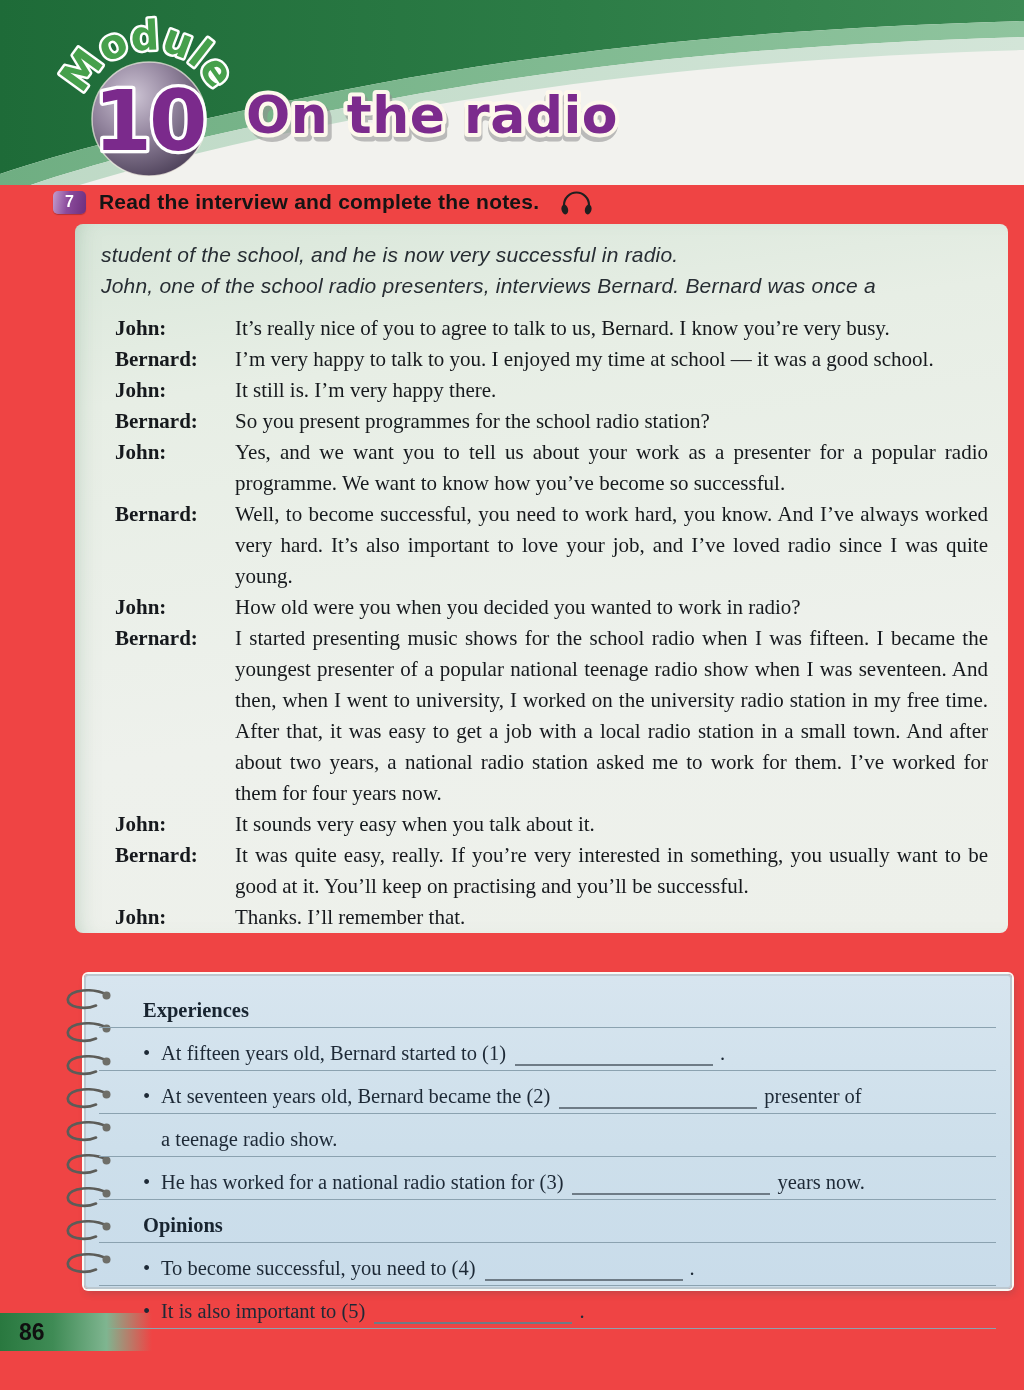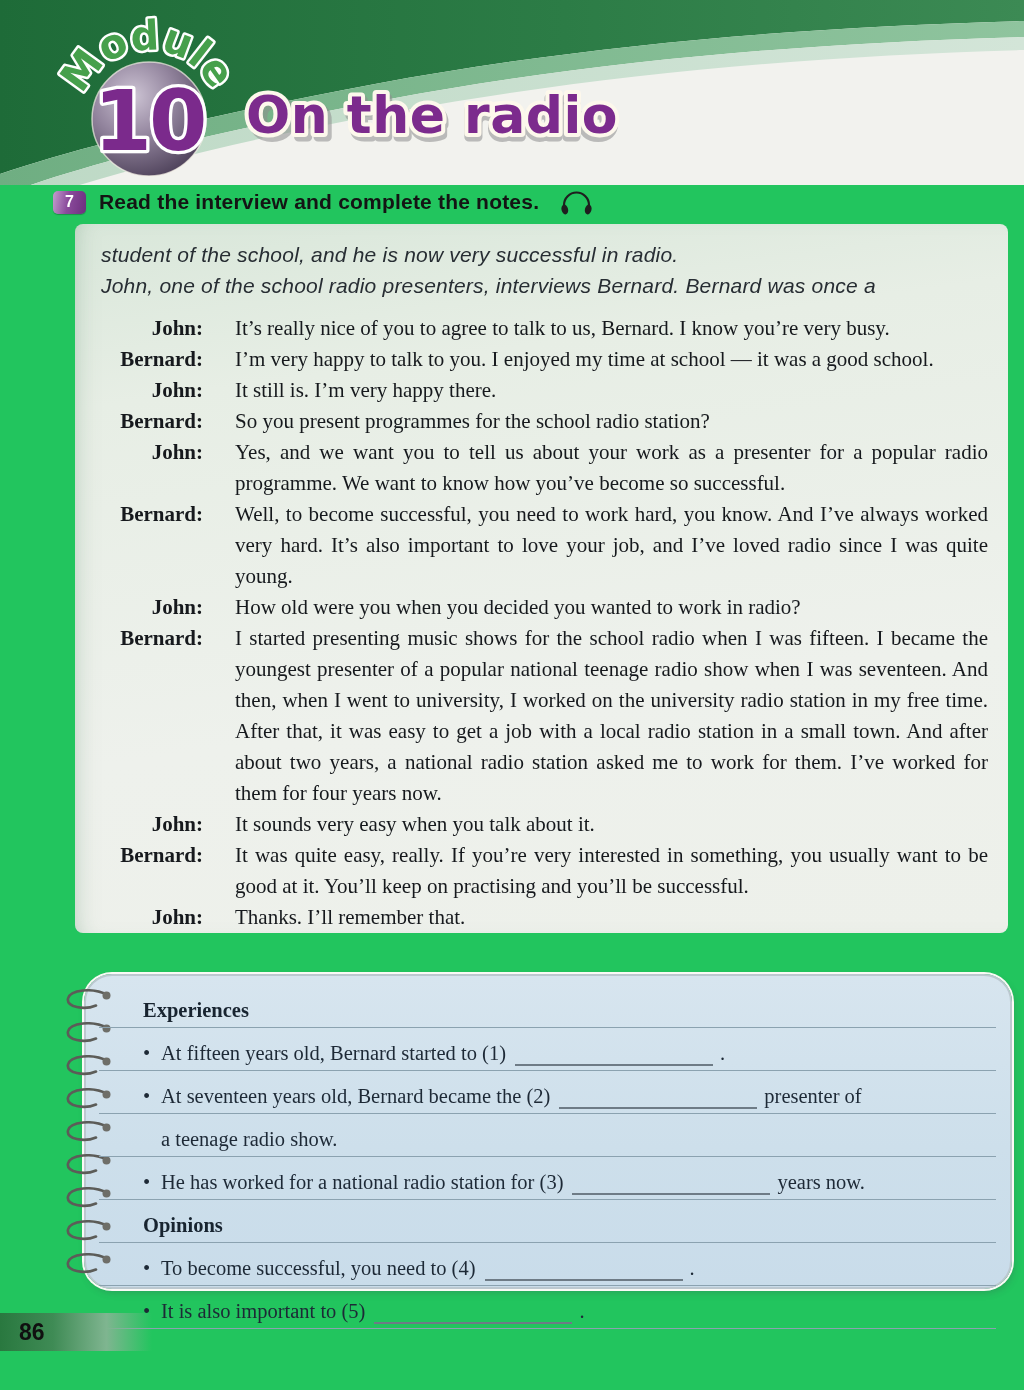--- a/index.html
+++ b/index.html
@@ -1,18 +1,18 @@
 <!DOCTYPE html>
 <html><head>
 <meta charset="utf-8">
 <style>
   html,body{margin:0;padding:0;background:#dedede;}
   .page{
     position:relative; width:1024px; height:1390px; margin:0 auto;
-    background:#22c55e; overflow:hidden;
+    background:#ef4444; overflow:hidden;
     font-family:"Liberation Serif", serif;
   }
   
   .header-art{position:absolute;left:0;top:0;width:1024px;height:185px;}
   
   .exercise-row{
     position:absolute; left:53px; top:188px; height:28px;
     display:flex; align-items:center; gap:13px;
     font-family:"Liberation Sans", sans-serif;
   }
@@ -36,27 +36,27 @@
     padding:15px 26px 2px 26px;
     font-family:"Liberation Sans", sans-serif;
     font-style:italic; font-size:21px; line-height:31px;
     color:#272d33; letter-spacing:.2px;
   }
   .dialog{
     display:grid; grid-template-columns:128px 1fr; column-gap:13px;
     padding:10px 16px 0 0;
     font-size:21px; line-height:31px; color:#16191d;
   }
-  .speaker{font-weight:bold; text-align:right; white-space:nowrap;margin-left:40px;}
+  .speaker{font-weight:bold; text-align:left; white-space:nowrap;margin-left:40px;}
   .dtext{text-align:justify; padding-right:4px;margin-left:19px;}
   
   .notes-card{
     position:absolute; left:84px; top:974px; width:924px; height:311px;
     background:linear-gradient(180deg,#d7e5ef 0%,#cddfeb 55%,#c9dcea 100%);
-    border:2px solid #bcc8d0; border-radius:28px;
+    border:2px solid #bcc8d0; border-radius:4px;
     box-shadow:0 0 0 2px #fafaf6, 2px 4px 7px rgba(60,70,80,.25);
   }
   .note-rows{margin-top:9px;}
   .note-row{
     position:relative; height:37px;
     display:flex; align-items:flex-end;
     padding:0 20px 6px 57px;
     font-size:20.5px; color:#1d2936; white-space:nowrap;
   }
   .note-row::after{

